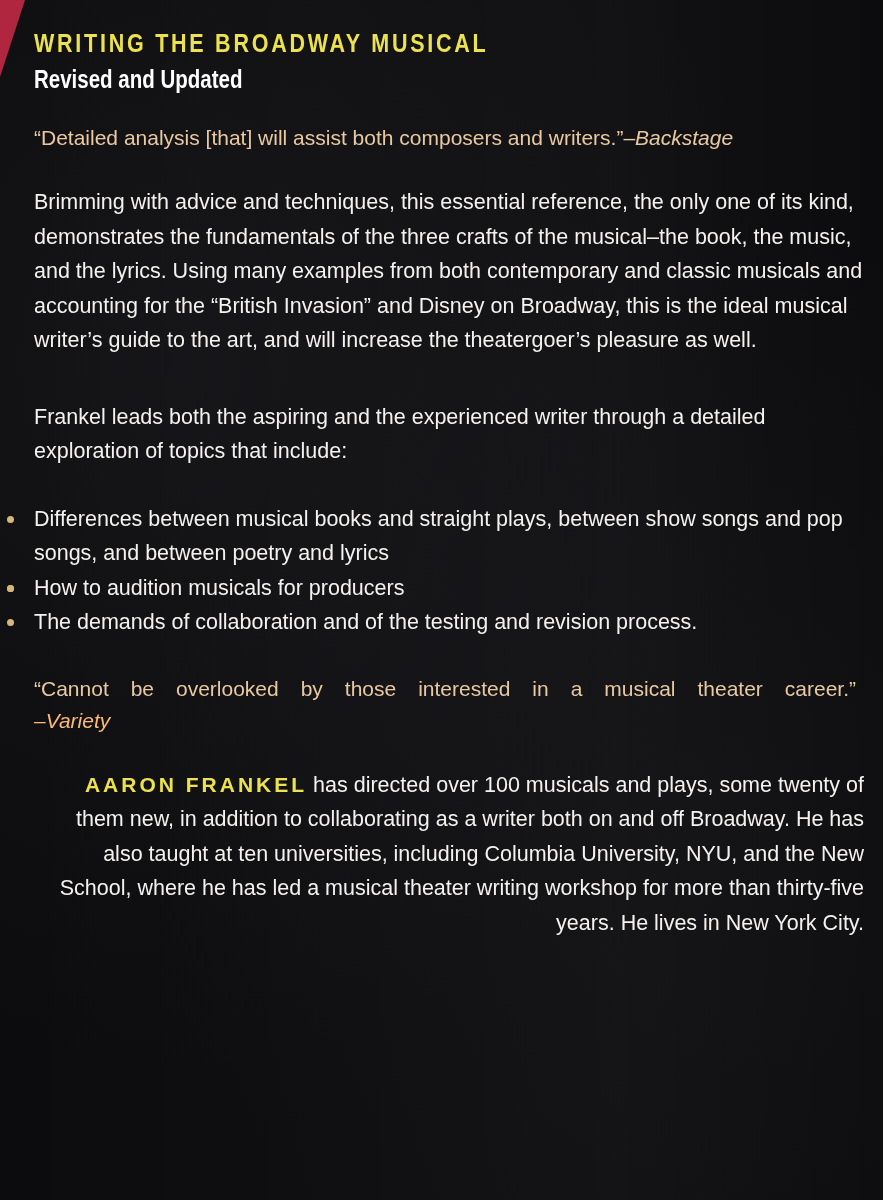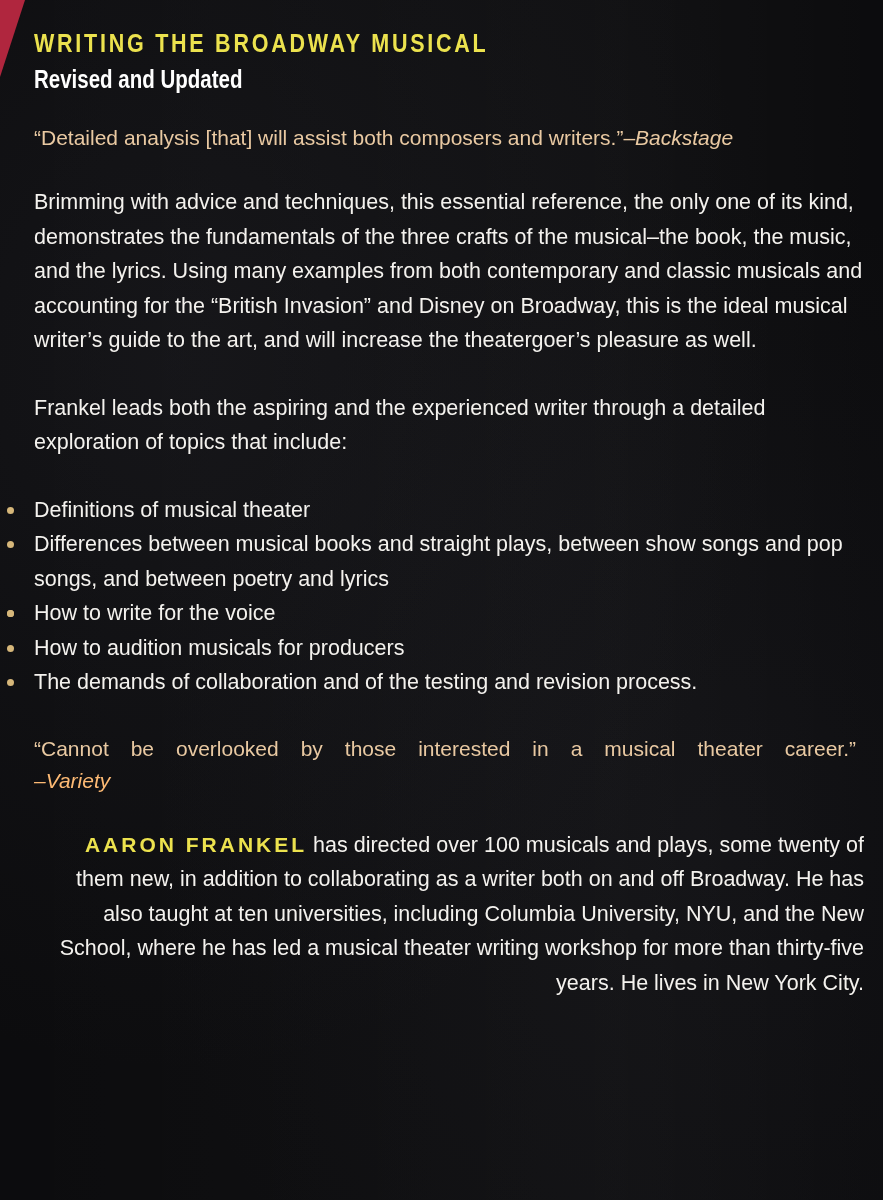--- a/index.html
+++ b/index.html
@@ -66,21 +66,21 @@
       line-height: 34px;
     }
     .quote i { font-style: italic; }
     .quote1 { margin-top: 27px; }
     .para {
       font-size: 21.5px;
       line-height: 34.5px;
       margin: 0;
     }
     .p1 { margin-top: 30px; }
-    .p2 { margin-top: 33px; }
+    .p2 { margin-top: 42px; }
     .bullets {
       list-style: none;
       padding: 0;
       margin: 33px 0 0 0;
     }
     .bullets li {
       position: relative;
       font-size: 21.5px;
       line-height: 34.5px;
     }
@@ -134,24 +134,22 @@
 
   <div class="quote quote1">
     <span>“Detailed analysis [that] will assist both composers and writers.”</span><span>–</span><i>Backstage</i>
   </div>
 
   <p class="para p1">Brimming with advice and techniques, this essential reference, the only one of its kind, demonstrates the fundamentals of the three crafts of the musical–the book, the music, and the lyrics. Using many examples from both contemporary and classic musicals and accounting for the “British Invasion” and Disney on Broadway, this is the ideal musical writer’s guide to the art, and will increase the theatergoer’s pleasure as well.</p>
 
   <p class="para p2">Frankel leads both the aspiring and the experienced writer through a detailed exploration of topics that include:</p>
 
   <ul class="bullets">
-    <li><span class="bullet-dot"></span><span>Definitions of musical theater</span></li>
     <li><span class="bullet-dot"></span><span>Differences between musical books and straight plays, between show songs and pop songs, and between poetry and lyrics</span></li>
     <li><span class="bullet-dot"></span></li>
-    <li><span class="bullet-dot"></span><span>How to write for the voice</span></li>
     <li><span class="bullet-dot"></span><span>How to audition musicals for producers</span></li>
     <li><span class="bullet-dot"></span><span>The demands of collaboration and of the testing and revision process.</span></li>
   </ul>
 
 
   <div class="quote quote2">“Cannot be overlooked by those interested in a musical theater career.”</div>
   <div class="quote2-attr">–Variety</div>
 
   <p class="bio"><span class="author-name">AARON FRANKEL</span><span> has directed over 100 musicals and plays, some twenty of them new, in addition to collaborating as a writer both on and off Broadway. He has also taught at ten universities, including Columbia University, NYU, and the New School, where he has led a musical theater writing workshop for more than thirty-five years. He lives in New York City.</span></p>
 

